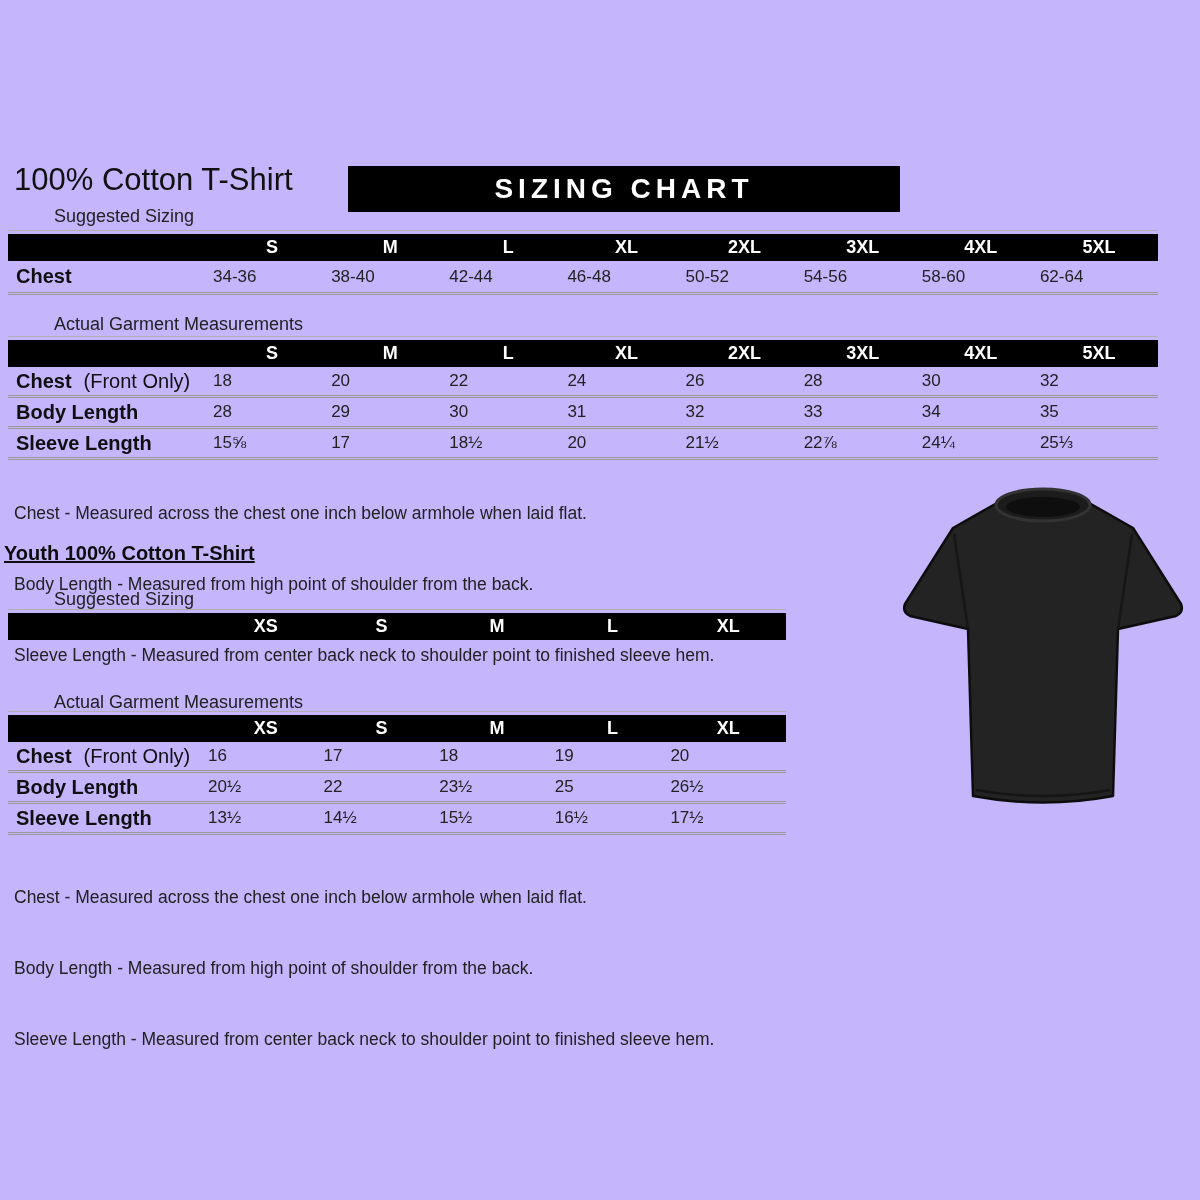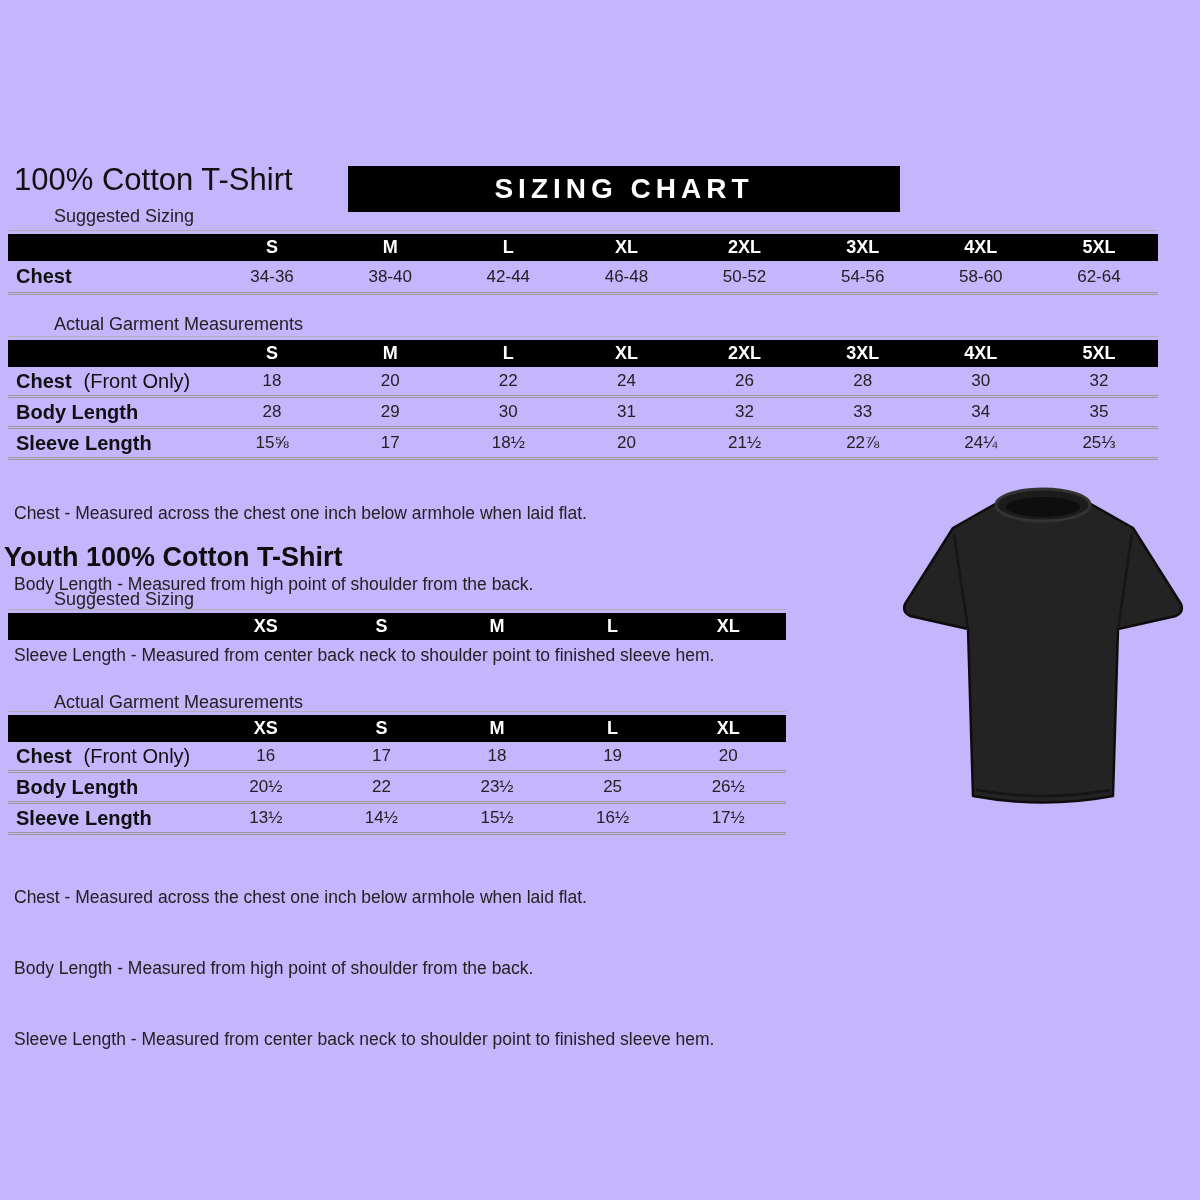--- a/index.html
+++ b/index.html
@@ -16,34 +16,34 @@
     color:#fff;display:flex;align-items:center;justify-content:center;
     font-weight:bold;font-size:28px;letter-spacing:5px;
   }
 
   .slabel{position:absolute;left:7px;font-size:18px;color:#222;margin-left:47px;}
   #lbl-adult-suggested{top:206px;}
   #lbl-adult-actual{top:314px;}
   #lbl-youth-suggested{top:589px;}
   #lbl-youth-actual{top:692px;}
 
-  .youth-heading{position:absolute;left:4px;top:542px;font-size:27px;font-weight:bold;color:#0d0d0d;}
+  .youth-heading{position:absolute;left:4px;top:542px;font-size:20px;font-weight:bold;color:#0d0d0d;text-decoration:underline;}
 
   .tbl{position:absolute;left:8px;border-top:1px solid #b0b0b0;padding-top:3px;}
   .adult-w{width:1150px;}
   .youth-w{width:778px;}
   .thead{display:grid;background:#000;height:27px;align-items:center;}
   .adult-cols{grid-template-columns:205px repeat(8,1fr);}
   .youth-cols{grid-template-columns:200px repeat(5,1fr);}
   .hcell{color:#fff;font-weight:bold;font-size:18px;text-align:center;}
   .trow{display:grid;height:28px;align-items:center;border-bottom:3px double #999;}
   .trow.tall{height:31px;}
   .lcell{font-size:20px;padding-left:8px;color:#101010;font-weight:bold;white-space:nowrap;}
   .lcell .sfx{font-weight:normal;margin-left:12px;}
-  .cell{font-size:17px;text-align:center;color:#222;}
+  .cell{font-size:17px;color:#222;}
 
   #tbl-adult-suggested{top:230px;}
   #tbl-adult-actual{top:336px;}
   #tbl-youth-suggested{top:609px;}
   #tbl-youth-actual{top:711px;}
 
   .notes{position:absolute;left:14px;font-size:17.5px;color:#222;}
   .notes div{line-height:28px;margin-top:43px;}
   #notes-adult{top:456px;}
   #notes-youth{top:840px;}

